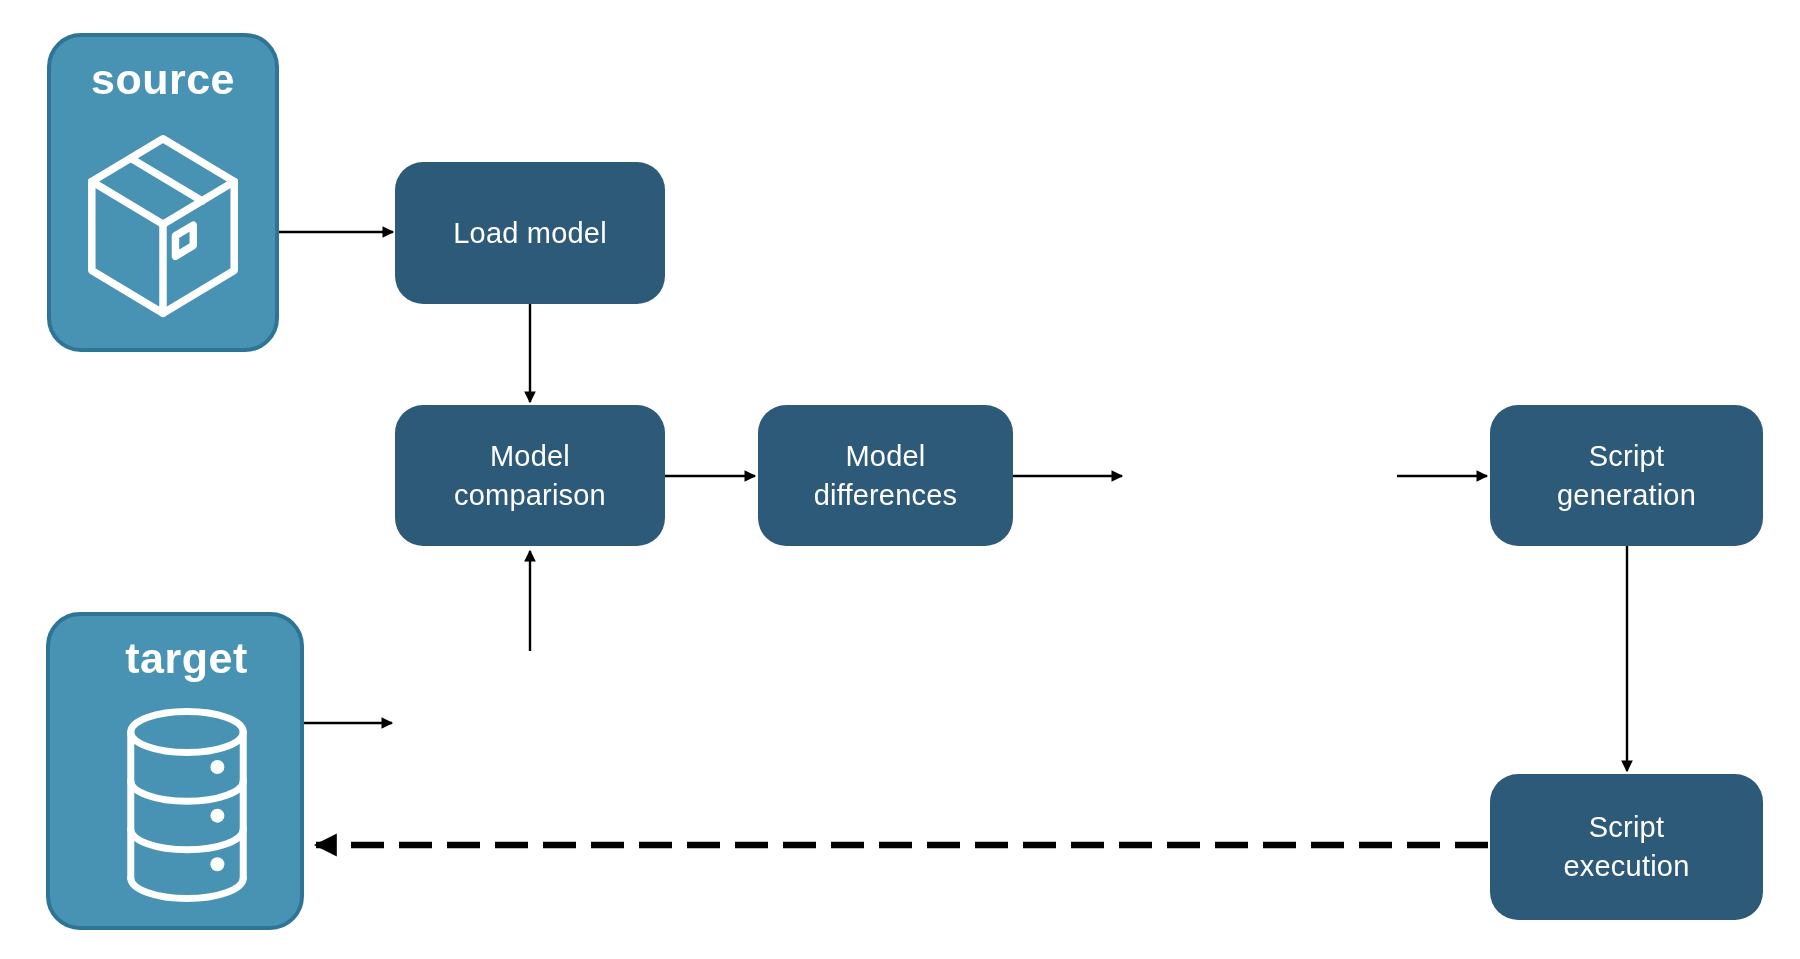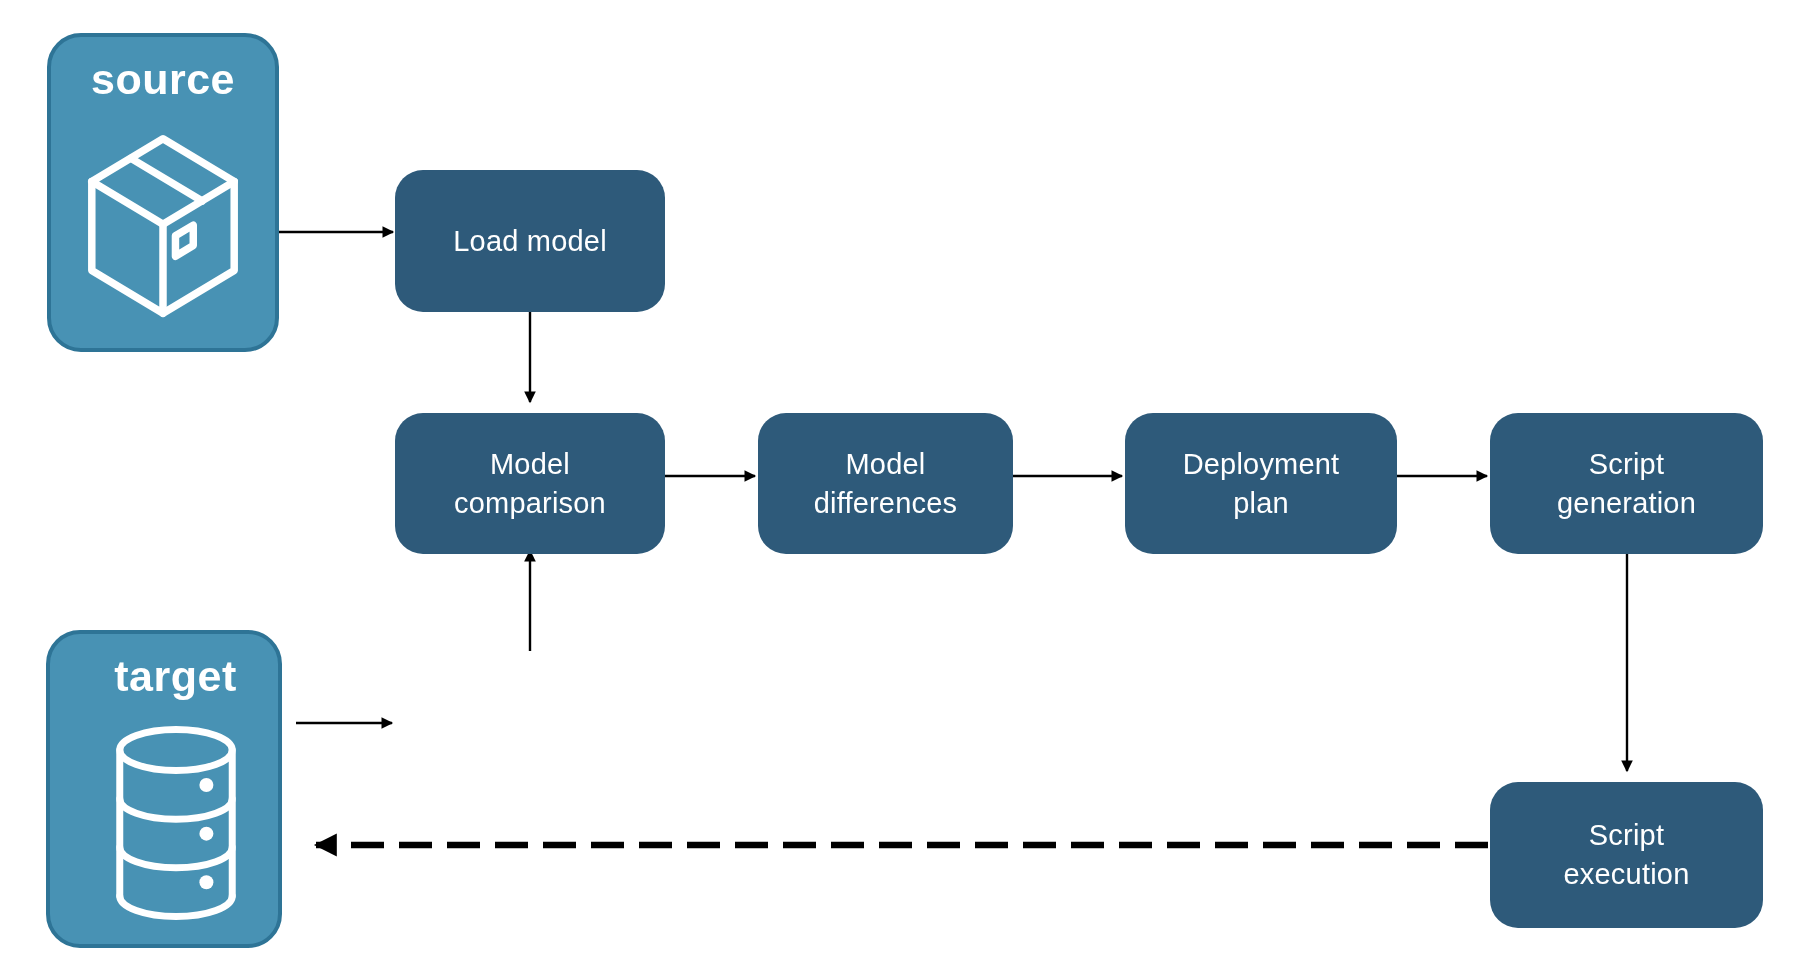--- a/index.html
+++ b/index.html
@@ -22,21 +22,20 @@
     border-radius: 28px;
     color: #ffffff;
     display: flex;
     align-items: center;
     justify-content: center;
     text-align: center;
     font-size: 29px;
     line-height: 1.34;
     white-space: pre-line;
     letter-spacing: 0.2px;
-    margin-top: 8px;
   }
   .endpoint {
     position: absolute;
     background: #4892b4;
     border: 4px solid #2e7496;
     border-radius: 34px;
     box-sizing: border-box;
     display: flex;
     flex-direction: column;
     align-items: center;
@@ -89,21 +88,21 @@
       <svg width="178" height="204" viewBox="0 0 100 114" fill="none" stroke="#ffffff" stroke-width="4.2" stroke-linejoin="round" stroke-linecap="round">
         <path d="M50,8 L90,32 L50,56 L10,32 Z"></path>
         <path d="M10,32 L10,82 L50,106 L50,56"></path>
         <path d="M50,106 L90,82 L90,32"></path>
         <path d="M32,19 L72,43"></path>
         <path d="M57,62.5 L67,56.5 L67,68 L57,74 Z"></path>
       </svg>
     </div>
   </div>
 
-  <div class="endpoint" style="left:46px; top:630px; width:236px; height:318px;padding-left:23px;">
+  <div class="endpoint" style="left:46px; top:612px; width:258px; height:318px;padding-left:23px;">
     <div class="endpoint-title">target</div>
     <div class="endpoint-iconwrap">
       <svg width="152" height="212" viewBox="0 0 100 130">
         <g fill="none" stroke="#ffffff" stroke-width="4.6" stroke-linecap="round">
           <ellipse cx="50" cy="17" rx="37" ry="13.5"></ellipse>
           <path d="M13,17 V113"></path>
           <path d="M87,17 V113"></path>
           <path d="M13,113 A37,13.5 0 0 0 87,113"></path>
           <path d="M13,49 A37,13.5 0 0 0 87,49"></path>
           <path d="M13,81 A37,13.5 0 0 0 87,81"></path>
@@ -118,22 +117,20 @@
   </div>
 
   <div class="node" style="left:395px; top:162px; width:270px; height:142px;">Load model</div>
 
   <div class="node" style="left:395px; top:405px; width:270px; height:141px;">Model
 comparison</div>
 
   <div class="node" style="left:758px; top:405px; width:255px; height:141px;">Model
 differences</div>
 
-  <div class="node" style="left:1125px; top:405px; width:272px; height:141px;">Deployment
-plan</div>
 
   <div class="node" style="left:1490px; top:405px; width:273px; height:141px;">Script
 generation</div>
 
 
   <div class="node" style="left:1490px; top:774px; width:273px; height:146px;">Script
 execution</div>
 
 </div>
 

